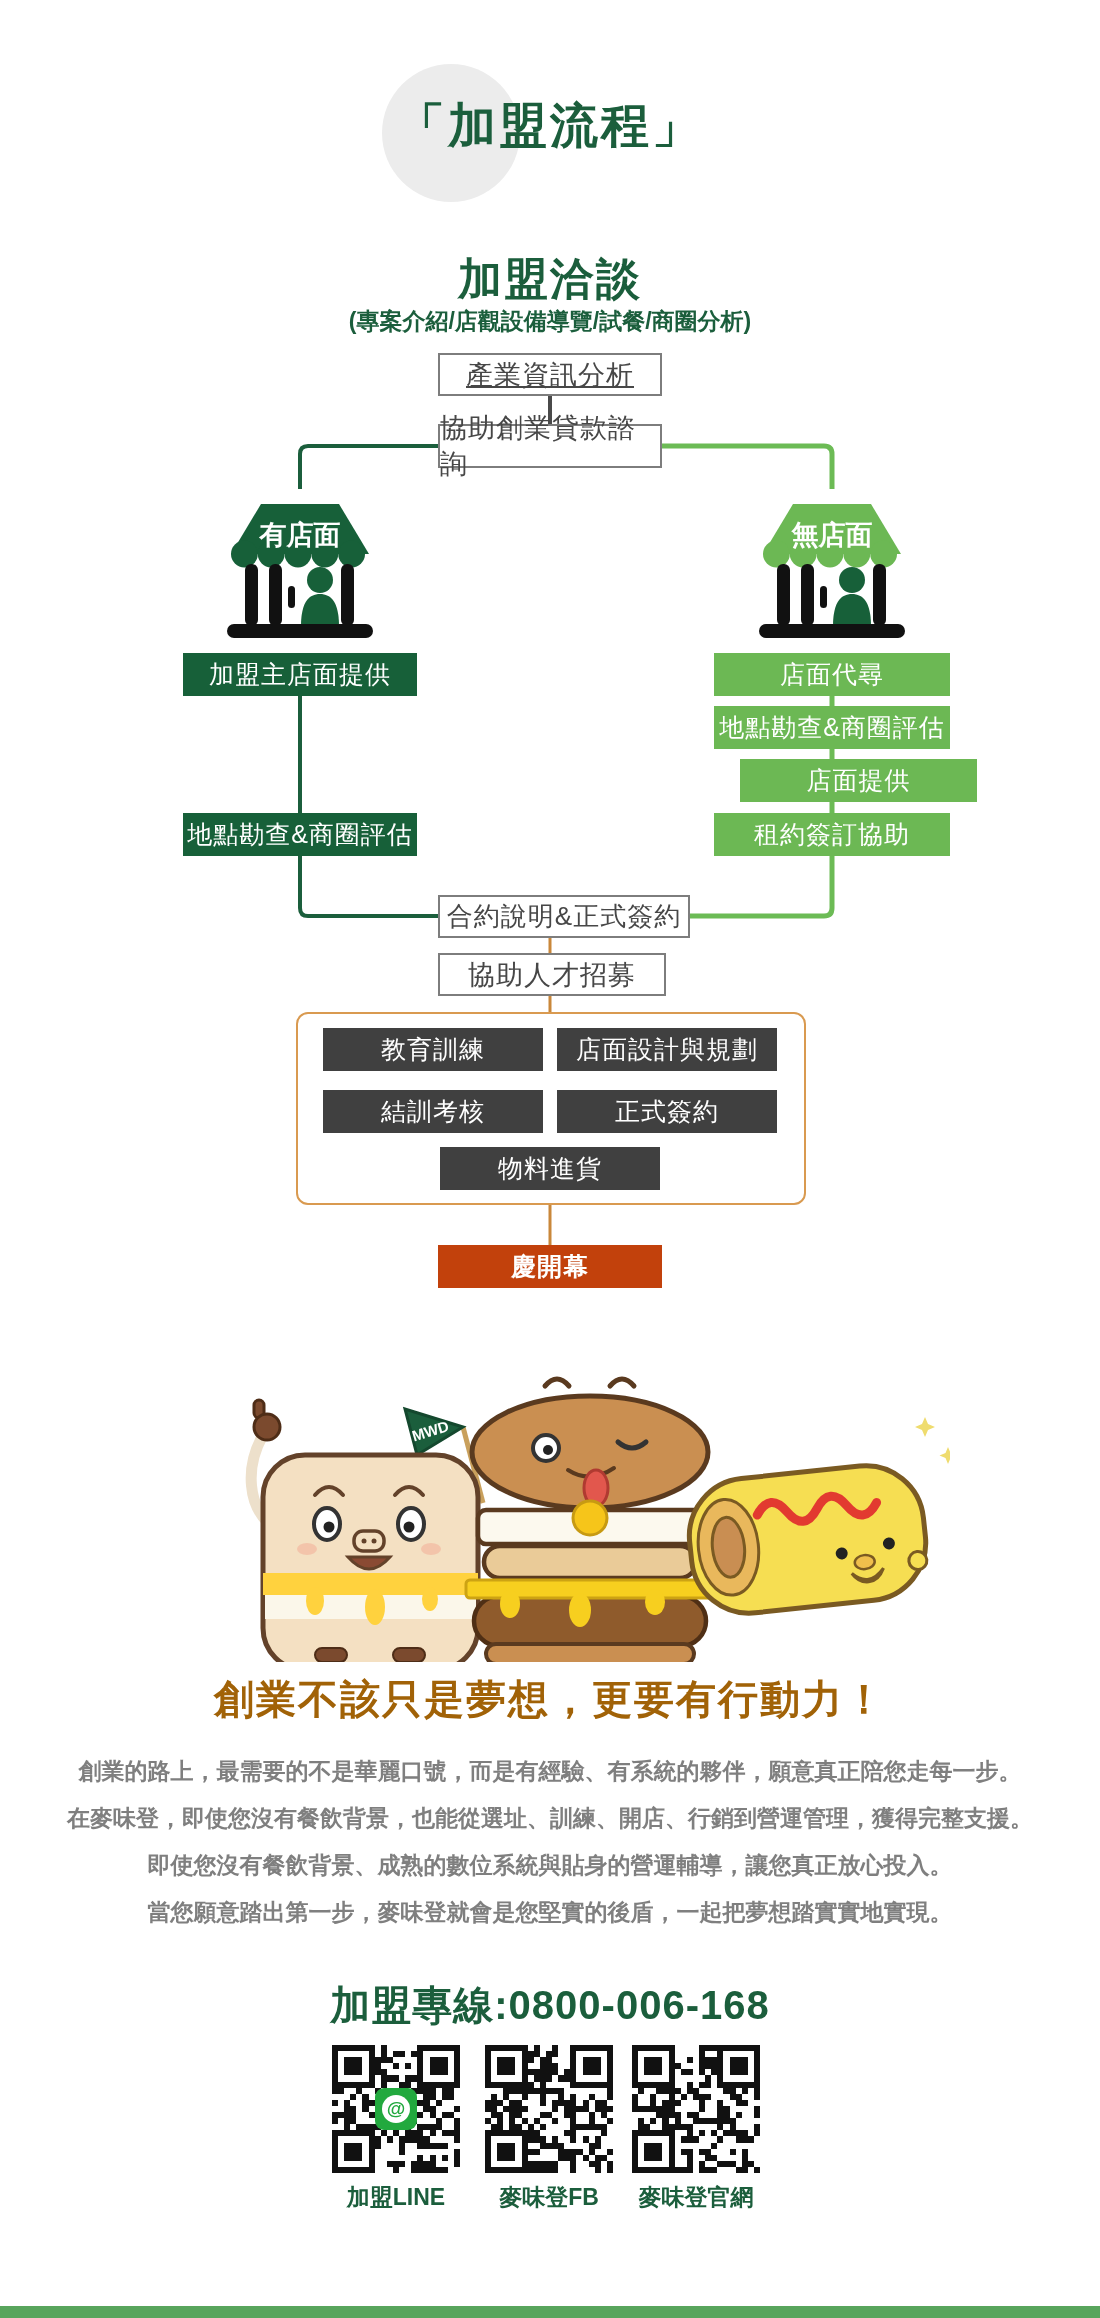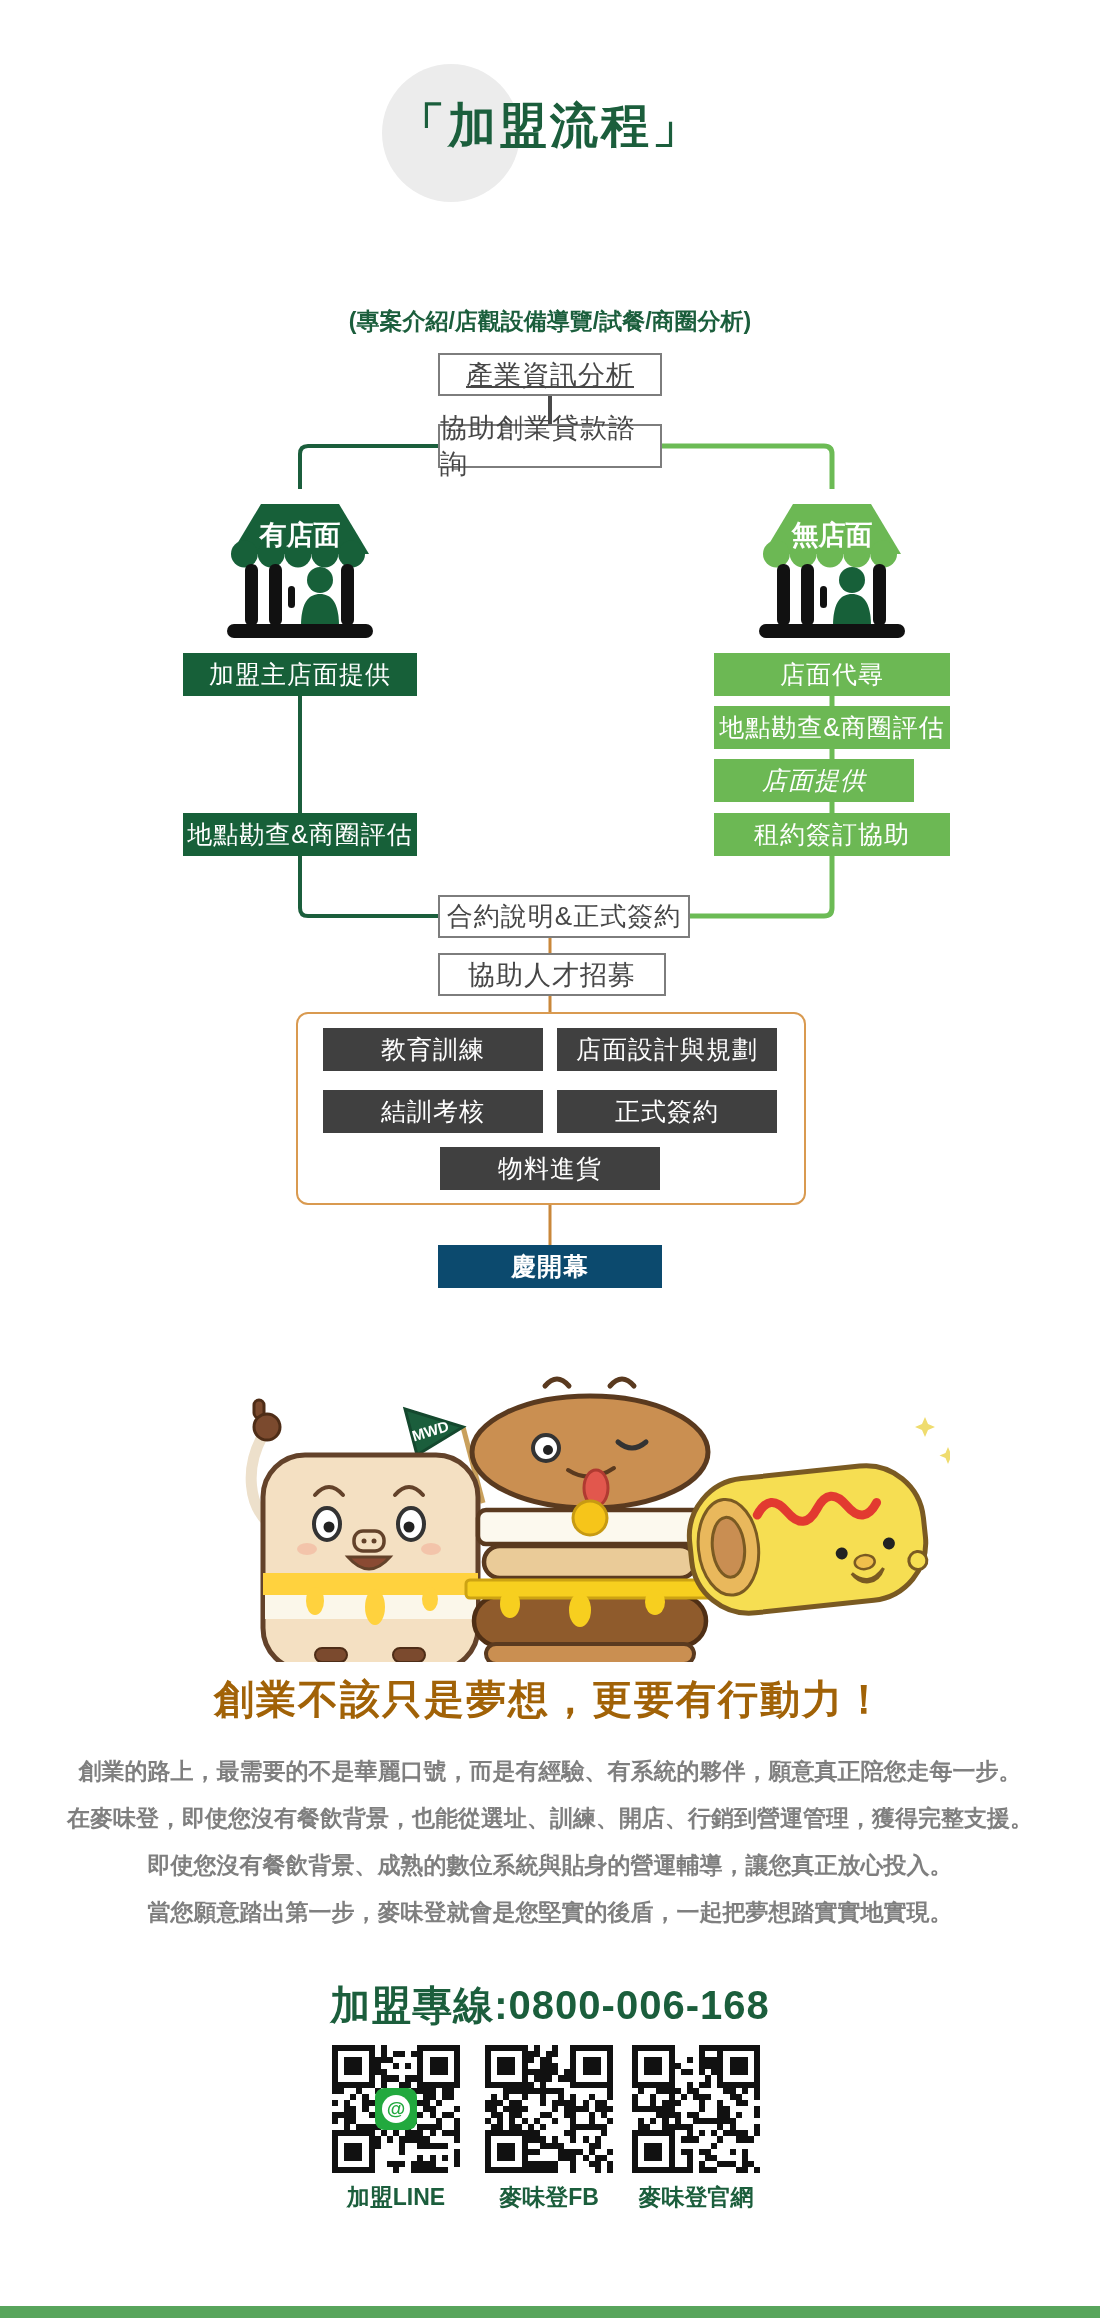--- a/index.html
+++ b/index.html
@@ -6,21 +6,21 @@
   .page{position:relative;width:1100px;height:2318px;background:#fff;overflow:hidden;
         font-family:"Liberation Sans","DejaVu Sans",sans-serif;}
   .abs{position:absolute;}
   .ctr{left:0;width:1100px;text-align:center;}
   .fbox{position:absolute;display:flex;align-items:center;justify-content:center;
         box-sizing:border-box;letter-spacing:1px;}
   .white-box{background:#fff;border:2px solid #7d7d7d;color:#474747;font-size:27px;}
   .dgreen-box{background:#176039;color:#fff;font-size:25px;font-weight:500;}
   .lgreen-box{background:#6cb854;color:#fff;font-size:25px;font-weight:500;}
   .tan-box{background:#404040;color:#fff;font-size:25px;font-weight:500;}
-  .red-box{background:#0c4a6e;color:#fff;font-size:25px;font-weight:600;}
+  .red-box{background:#c2410c;color:#fff;font-size:25px;font-weight:600;}
   .group-box{border:2px solid #d99a50;border-radius:12px;background:#fff;}
   .main-title{top:94px;font-size:48px;font-weight:800;color:#1b5e3c;letter-spacing:3px;}
   .flow-title{top:250px;font-size:44px;font-weight:800;color:#1b5e3c;letter-spacing:2px;}
   .flow-subtitle{top:306px;font-size:23px;font-weight:700;color:#1b5e3c;}
   .headline{top:1672px;font-size:40px;font-weight:900;color:#a16207;letter-spacing:2px;}
   .para{top:1748px;font-size:23px;font-weight:700;color:#7f7f7f;}
   .para div{height:47px;line-height:47px;}
   .hotline{top:1978px;font-size:40px;font-weight:900;color:#1b5e3c;letter-spacing:1px;}
   .qr-label{top:2182px;width:128px;text-align:center;font-size:23px;font-weight:800;color:#1b5e3c;}
   .circle{left:382px;top:64px;width:138px;height:138px;border-radius:50%;background:#ececec;}
@@ -32,20 +32,21 @@
              align-items:center;justify-content:center;color:#22a93e;font-weight:800;font-size:19px;}
 </style>
 </head>
 <body>
 
 <div class="page">
 
   <div class="abs circle"></div>
   <div class="abs ctr main-title">「加盟流程」</div>
 
+  <div class="abs ctr flow-title">加盟洽談</div>
   <div class="abs ctr flow-subtitle">(專案介紹/店觀設備導覽/試餐/商圈分析)</div>
 
   <svg class="abs" style="left:0;top:0;width:1100px;height:2318px;pointer-events:none;" viewBox="0 0 1100 2318" fill="none">
     <path d="M550,396 V424" stroke="#4a4a4a" stroke-width="4"></path>
     <path d="M438,446 H308 Q300,446 300,454 V489" stroke="#1b5e3c" stroke-width="4"></path>
     <path d="M662,446 H824 Q832,446 832,454 V489" stroke="#6cbb55" stroke-width="5"></path>
     <path d="M300,696 V813" stroke="#1b5e3c" stroke-width="4"></path>
     <path d="M300,856 V908 Q300,916 308,916 H438" stroke="#1b5e3c" stroke-width="4"></path>
     <path d="M832,696 V706 M832,749 V759 M832,802 V813" stroke="#6cbb55" stroke-width="5"></path>
     <path d="M832,856 V908 Q832,916 824,916 H662" stroke="#6cbb55" stroke-width="5"></path>
@@ -87,21 +88,21 @@
     <path d="M88,124 C88,100 96,92 107,92 C118,92 126,100 126,124 Z" fill="#176039"></path>
     <rect x="14" y="122" width="146" height="14" rx="7" fill="#111"></rect>
     <text x="87" y="42" text-anchor="middle" font-size="27" font-weight="bold" fill="#fff">無店面</text>
   </svg>
 
   <div class="fbox dgreen-box" style="left:183px;top:653px;width:234px;height:43px;">加盟主店面提供</div>
   <div class="fbox dgreen-box" style="left:183px;top:813px;width:234px;height:43px;">地點勘查&amp;商圈評估</div>
 
   <div class="fbox lgreen-box" style="left:714px;top:653px;width:236px;height:43px;">店面代尋</div>
   <div class="fbox lgreen-box" style="left:714px;top:706px;width:236px;height:43px;">地點勘查&amp;商圈評估</div>
-  <div class="fbox lgreen-box" style="left:714px;top:759px;width:200px;height:43px;font-style:italic;">店面提供</div>
+  <div class="fbox lgreen-box" style="left:740px;top:759px;width:237px;height:43px;">店面提供</div>
   <div class="fbox lgreen-box" style="left:714px;top:813px;width:236px;height:43px;">租約簽訂協助</div>
 
   <div class="fbox white-box" style="left:438px;top:895px;width:252px;height:43px;font-size:26px;">合約說明&amp;正式簽約</div>
   <div class="fbox white-box" style="left:438px;top:953px;width:228px;height:43px;">協助人才招募</div>
 
   <div class="abs group-box" style="left:296px;top:1012px;width:510px;height:193px;box-sizing:border-box;"></div>
   <div class="fbox tan-box" style="left:323px;top:1028px;width:220px;height:43px;">教育訓練</div>
   <div class="fbox tan-box" style="left:557px;top:1028px;width:220px;height:43px;">店面設計與規劃</div>
   <div class="fbox tan-box" style="left:323px;top:1090px;width:220px;height:43px;">結訓考核</div>
   <div class="fbox tan-box" style="left:557px;top:1090px;width:220px;height:43px;">正式簽約</div>

